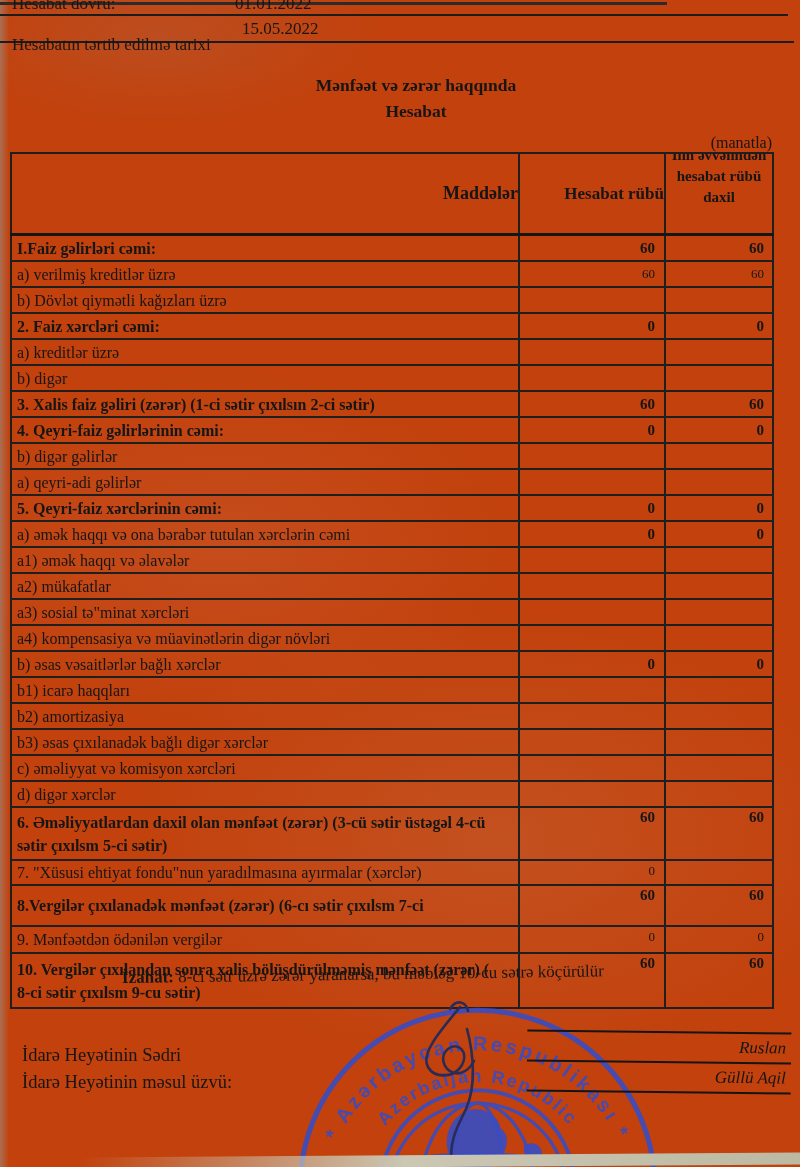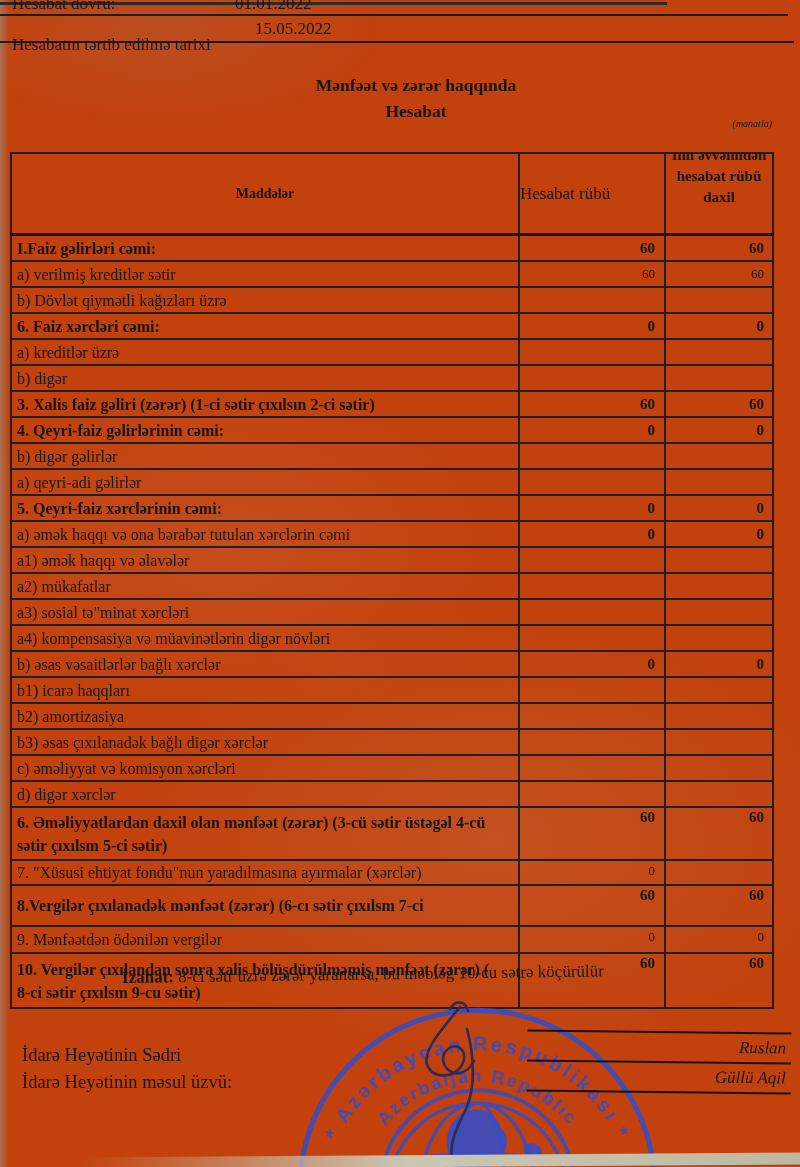--- a/index.html
+++ b/index.html
@@ -17,34 +17,34 @@
     transform:rotate(-0.4deg);}
 
   
   .crop-line{position:absolute;top:2px;left:0;width:667px;height:2.5px;background:#2b2b2b;}
   .meta-row{position:absolute;left:0;font-size:17px;}
   .meta-label{position:absolute;left:12px;white-space:nowrap;}
   .meta-value{position:absolute;left:235px;white-space:nowrap;}
   .meta1{top:-6px;width:788px;height:20px;border-bottom:2.5px solid #1c1c1c;}
   .meta1 .meta-label{top:0;} .meta1 .meta-value{top:0;}
   .meta2{top:16px;width:794px;height:25px;border-bottom:2.5px solid #1c1c1c;}
-  .meta2 .meta-label{top:3px;margin-top:16px;} .meta2 .meta-value{left:255px;top:3px;}
+  .meta2 .meta-label{top:3px;margin-top:16px;} .meta2 .meta-value{left:242px;top:3px;}
 
   
   .doc-title{position:absolute;top:72px;left:16px;width:800px;text-align:center;
     font-weight:bold;font-size:17.5px;line-height:26px;}
 
-  .manatla{position:absolute;top:118px;right:28px;font-style:italic;font-size:10px;}
+  .manatla{position:absolute;top:134px;right:28px;font-size:16px;}
 
   
   table.report{position:absolute;left:10px;top:152px;width:762px;border-collapse:collapse;table-layout:fixed;}
   .report th,.report td{border:2px solid #1f1f1f;padding:0;}
   .report thead th{height:70px;border-bottom:3px solid #161616;vertical-align:middle;}
-  .th-items{font-size:14px;font-weight:bold;text-align:center;}
-  .th-q{font-size:17px;font-weight:normal;text-align:left;}
+  .th-items{font-size:18px;font-weight:bold;text-align:right;}
+  .th-q{font-size:17px;font-weight:bold;text-align:right;}
   .th-y{vertical-align:top;overflow:hidden;}
   .th-y-inner{margin-top:-9px;height:88px;line-height:21px;font-size:15px;font-weight:bold;text-align:center;overflow:hidden;}
   .report td{height:24px;vertical-align:middle;font-size:16px;}
   td.c-label{padding-left:5px;padding-right:16px;line-height:23px;margin-left:18px;}
   td.c-v1{text-align:right;padding-right:9px;font-size:14px;}
   td.c-v2{text-align:right;padding-right:8px;font-size:14px;}
   tr.lb td.c-label{font-weight:bold;}
   tr.vb td.c-v1, tr.vb td.c-v2{font-weight:bold;font-size:15px;}
   tr.vs td.c-v1, tr.vs td.c-v2{font-weight:normal;font-size:13px;}
   tr.vt td.c-v1, tr.vt td.c-v2{vertical-align:top;padding-top:1px;line-height:17px;}
@@ -104,31 +104,31 @@
         </th>
       </tr>
     </thead>
     <tbody>
         <tr class="lb vb">
       <td class="c-label">I.Faiz gəlirləri cəmi:</td>
       <td class="c-v1">60</td>
       <td class="c-v2">60</td>
     </tr>
         <tr class="vs">
-      <td class="c-label">a) verilmiş kreditlər sətir</td>
+      <td class="c-label">a) verilmiş kreditlər üzrə</td>
       <td class="c-v1">60</td>
       <td class="c-v2">60</td>
     </tr>
         <tr>
       <td class="c-label">b)  Dövlət qiymətli kağızları üzrə</td>
       <td class="c-v1"></td>
       <td class="c-v2"></td>
     </tr>
         <tr class="lb vb">
-      <td class="c-label">6.  Faiz xərcləri cəmi:</td>
+      <td class="c-label">2.  Faiz xərcləri cəmi:</td>
       <td class="c-v1">0</td>
       <td class="c-v2">0</td>
     </tr>
         <tr>
       <td class="c-label">a) kreditlər üzrə</td>
       <td class="c-v1"></td>
       <td class="c-v2"></td>
     </tr>
         <tr>
       <td class="c-label">b) digər</td>

